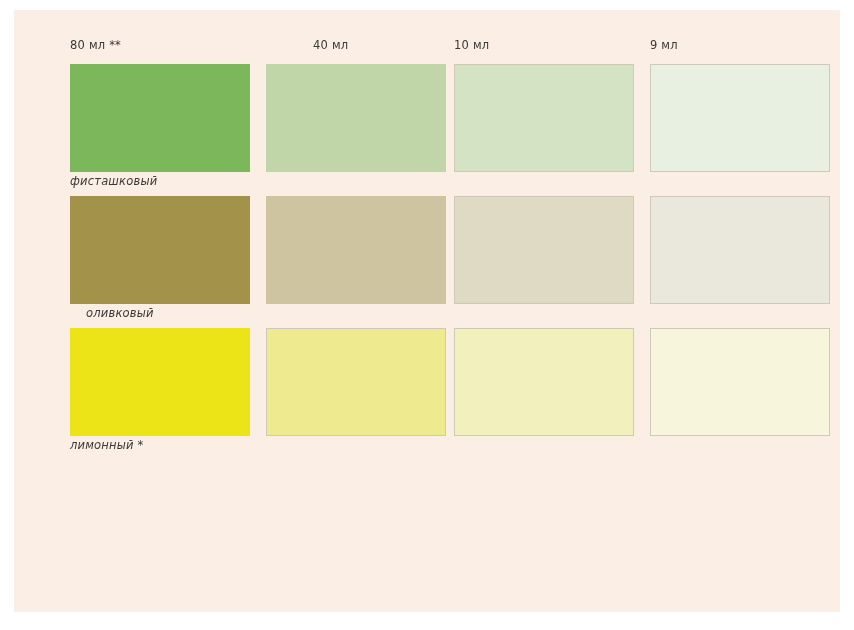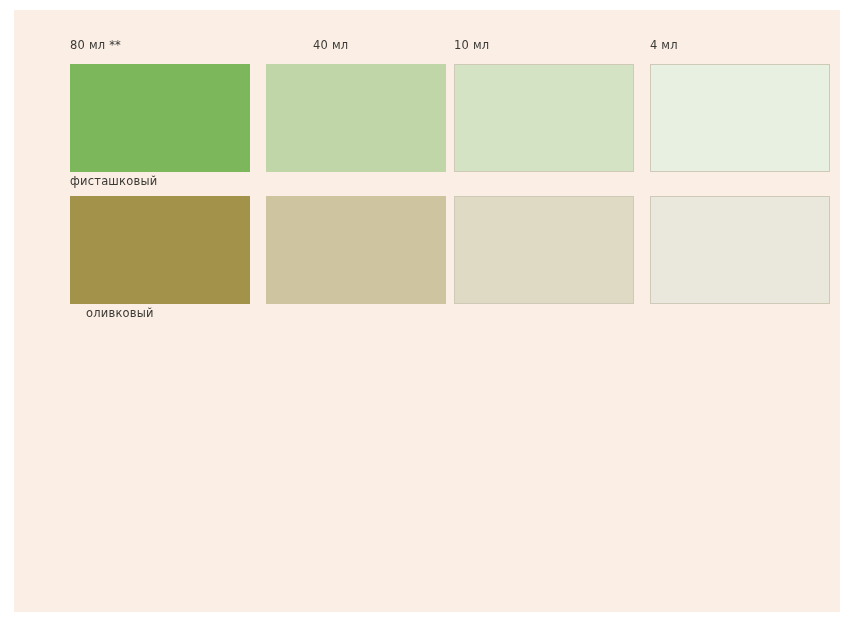--- a/index.html
+++ b/index.html
@@ -46,20 +46,21 @@
     top: 0;
     font-size: 11.5px;
     color: #3b3a36;
     letter-spacing: 0.2px;
     white-space: nowrap;
   }
   .row {
     position: relative;
     width: 100%;
     height: 132px;
+    font-style: italic;
   }
   .swatches {
     position: relative;
     width: 100%;
     height: 108px;
   }
   .swatch {
     position: absolute;
     top: 0;
     height: 108px;
@@ -82,21 +83,21 @@
 <body>
 
 <div id="page">
   <div id="panel">
     <div id="grid">
 
       <div class="col-headers">
         <div class="col-header" style="left: 16px;">80 мл **</div>
         <div class="col-header" style="left: 212px; margin-left: 47px;">40 мл</div>
         <div class="col-header" style="left: 400px;">10 мл</div>
-        <div class="col-header" style="left: 596px;">4 мл</div>
+        <div class="col-header" style="left: 596px;">9 мл</div>
       </div>
 
       <div class="row">
         <div class="swatches">
           <div class="swatch" style="left: 16px; width: 180px; background: rgb(124, 183, 92);"></div>
           <div class="swatch" style="left: 212px; width: 180px; background: rgb(192, 214, 168);"></div>
           <div class="swatch bordered" style="left: 400px; width: 180px; background: rgb(213, 227, 197);"></div>
           <div class="swatch bordered" style="left: 596px; width: 180px; background: rgb(232, 240, 226);"></div>
         </div>
         <div class="row-label" style="left: 16px;">фисташковый</div>
@@ -105,17 +106,26 @@
       <div class="row">
         <div class="swatches">
           <div class="swatch" style="left: 16px; width: 180px; background: rgb(163, 147, 74);"></div>
           <div class="swatch" style="left: 212px; width: 180px; background: rgb(206, 196, 160);"></div>
           <div class="swatch bordered" style="left: 400px; width: 180px; background: rgb(223, 218, 195);"></div>
           <div class="swatch bordered" style="left: 596px; width: 180px; background: rgb(234, 232, 220);"></div>
         </div>
         <div class="row-label" style="left: 16px; margin-left: 16px;">оливковый</div>
       </div>
 
+      <div class="row">
+        <div class="swatches">
+          <div class="swatch" style="left: 16px; width: 180px; background: rgb(237, 228, 23);"></div>
+          <div class="swatch bordered" style="left: 212px; width: 180px; background: rgb(237, 234, 143);"></div>
+          <div class="swatch bordered" style="left: 400px; width: 180px; background: rgb(242, 240, 188);"></div>
+          <div class="swatch bordered" style="left: 596px; width: 180px; background: rgb(247, 246, 220);"></div>
+        </div>
+        <div class="row-label" style="left: 16px;">лимонный *</div>
+      </div>
 
 
     </div>
   </div>
 </div>
 
 </body></html>

